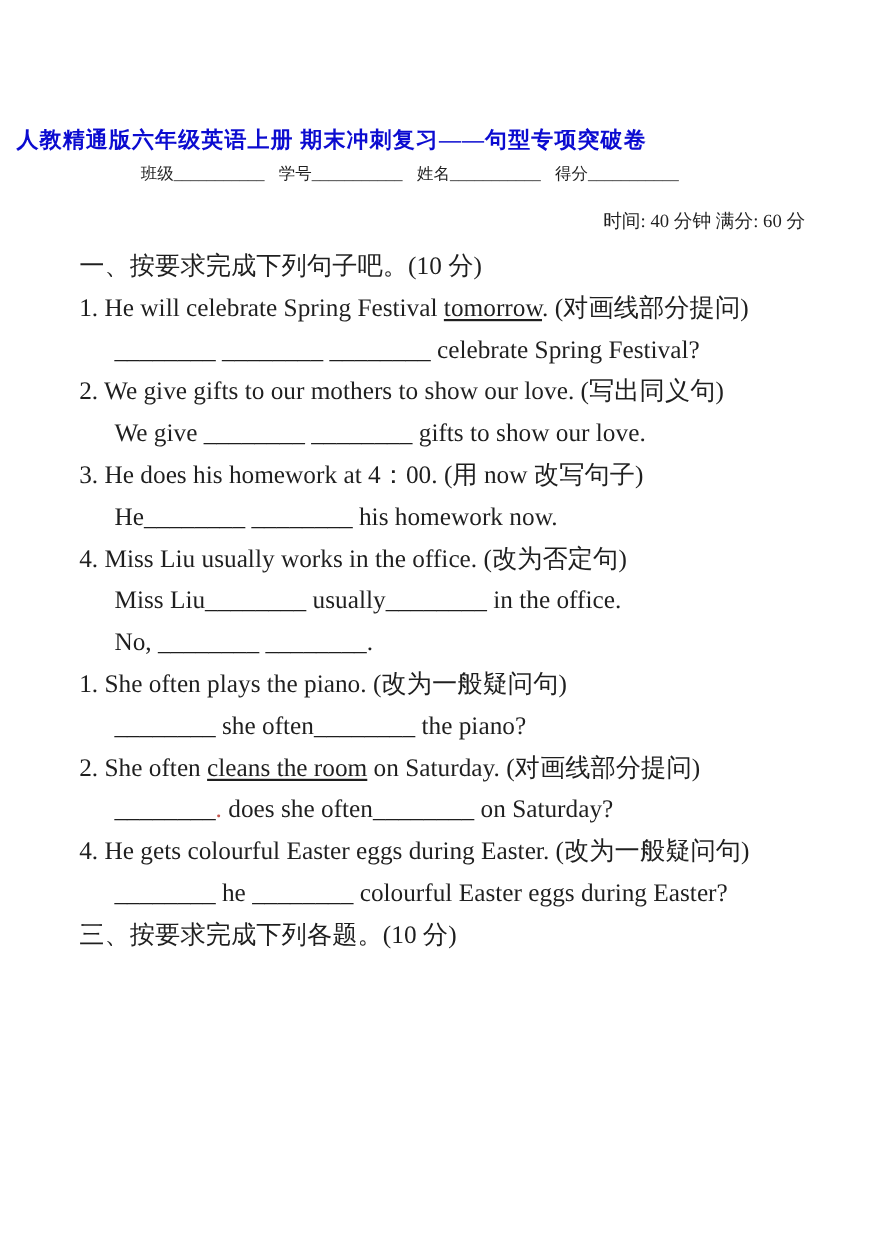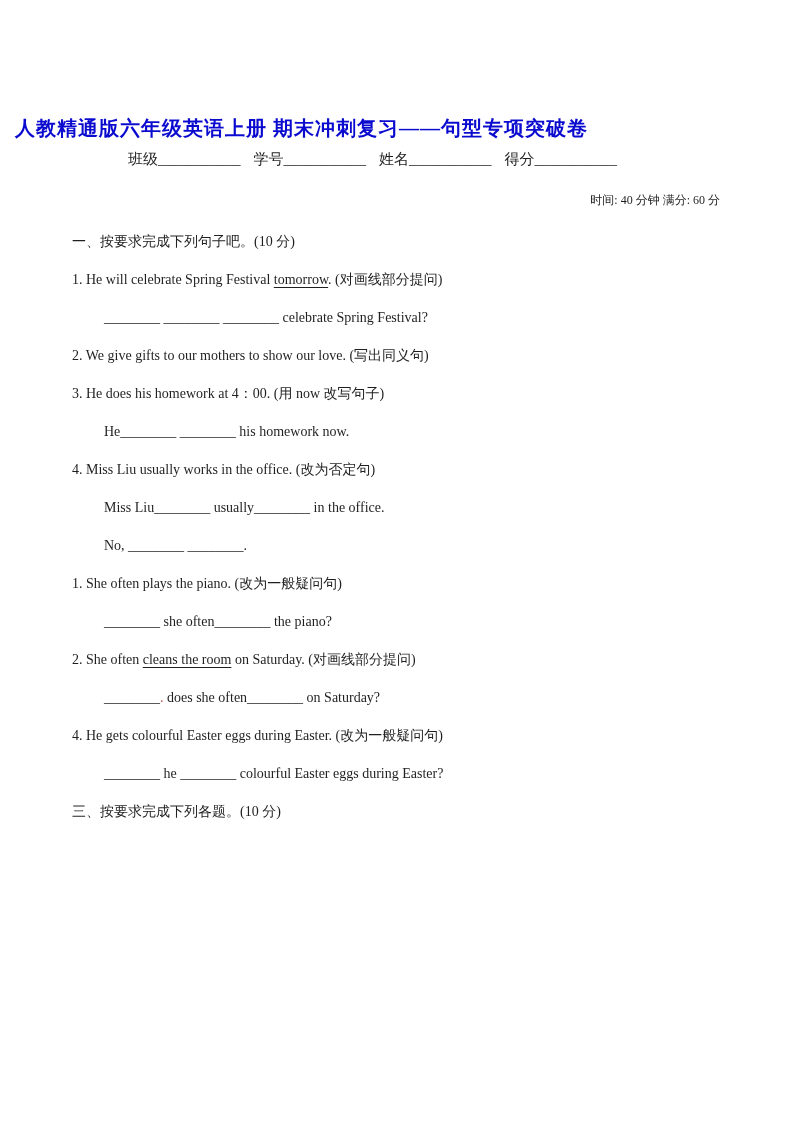--- a/index.html
+++ b/index.html
@@ -37,30 +37,30 @@
     top: 148px;
     left: 128px;
     font-size: 15px;
     line-height: 23px;
     white-space: nowrap;
   }
   .info-field { margin-right: 13px; }
   .meta-line {
     position: absolute;
     top: 189px;
-    right: 73px;
-    font-size: 12px;
+    right: 61px;
+    font-size: 17px;
     line-height: 23px;
   }
   .content {
     position: absolute;
     top: 230px;
     left: 72px;
     right: 38px;
-    font-size: 14px;
+    font-size: 23px;
   }
   .content .line {
     margin: 0 0 15px 0;
     line-height: 23px;
   }
   .content .answer {
     margin-left: 32px;
   }
   .seg-u {
     text-decoration: underline;
@@ -78,20 +78,21 @@
 
   <div class="info-line" id="info-line"><span class="info-field"><span>班级</span><span>___________</span></span><span class="info-field"><span>学号</span><span>___________</span></span><span class="info-field"><span>姓名</span><span>___________</span></span><span class="info-field"><span>得分</span><span>___________</span></span></div>
 
   <div class="meta-line">时间: 40 分钟 满分: 60 分</div>
 
   <div class="content" id="content">
       <div class="line heading">一、按要求完成下列句子吧。(10 分)</div>
       <p class="line question"><span>1. He will celebrate Spring Festival </span><span class="seg-u">tomorrow</span><span>. (对画线部分提问)</span></p>
       <p class="line answer"><span>________ ________ ________ celebrate Spring Festival?</span></p>
       <p class="line question"><span>2. We give gifts to our mothers to show our love. (写出同义句)</span></p>
+      <p class="line answer"><span>We give ________ ________ gifts to show our love.</span></p>
       <p class="line question"><span>3. He does his homework at 4：00. (用 now 改写句子)</span></p>
       <p class="line answer"><span>He________ ________ his homework now.</span></p>
       <p class="line question"><span>4. Miss Liu usually works in the office. (改为否定句)</span></p>
       <p class="line answer"><span>Miss Liu________ usually________ in the office.</span></p>
       <p class="line answer"><span>No, ________ ________.</span></p>
       <p class="line question"><span>1. She often plays the piano. (改为一般疑问句)</span></p>
       <p class="line answer"><span>________ she often________ the piano?</span></p>
       <p class="line question"><span>2. She often </span><span class="seg-u">cleans the room</span><span> on Saturday. (对画线部分提问)</span></p>
       <p class="line answer"><span>________</span><span class="seg-red">.</span><span> does she often________ on Saturday?</span></p>
       <p class="line question"><span>4. He gets colourful Easter eggs during Easter. (改为一般疑问句)</span></p>

